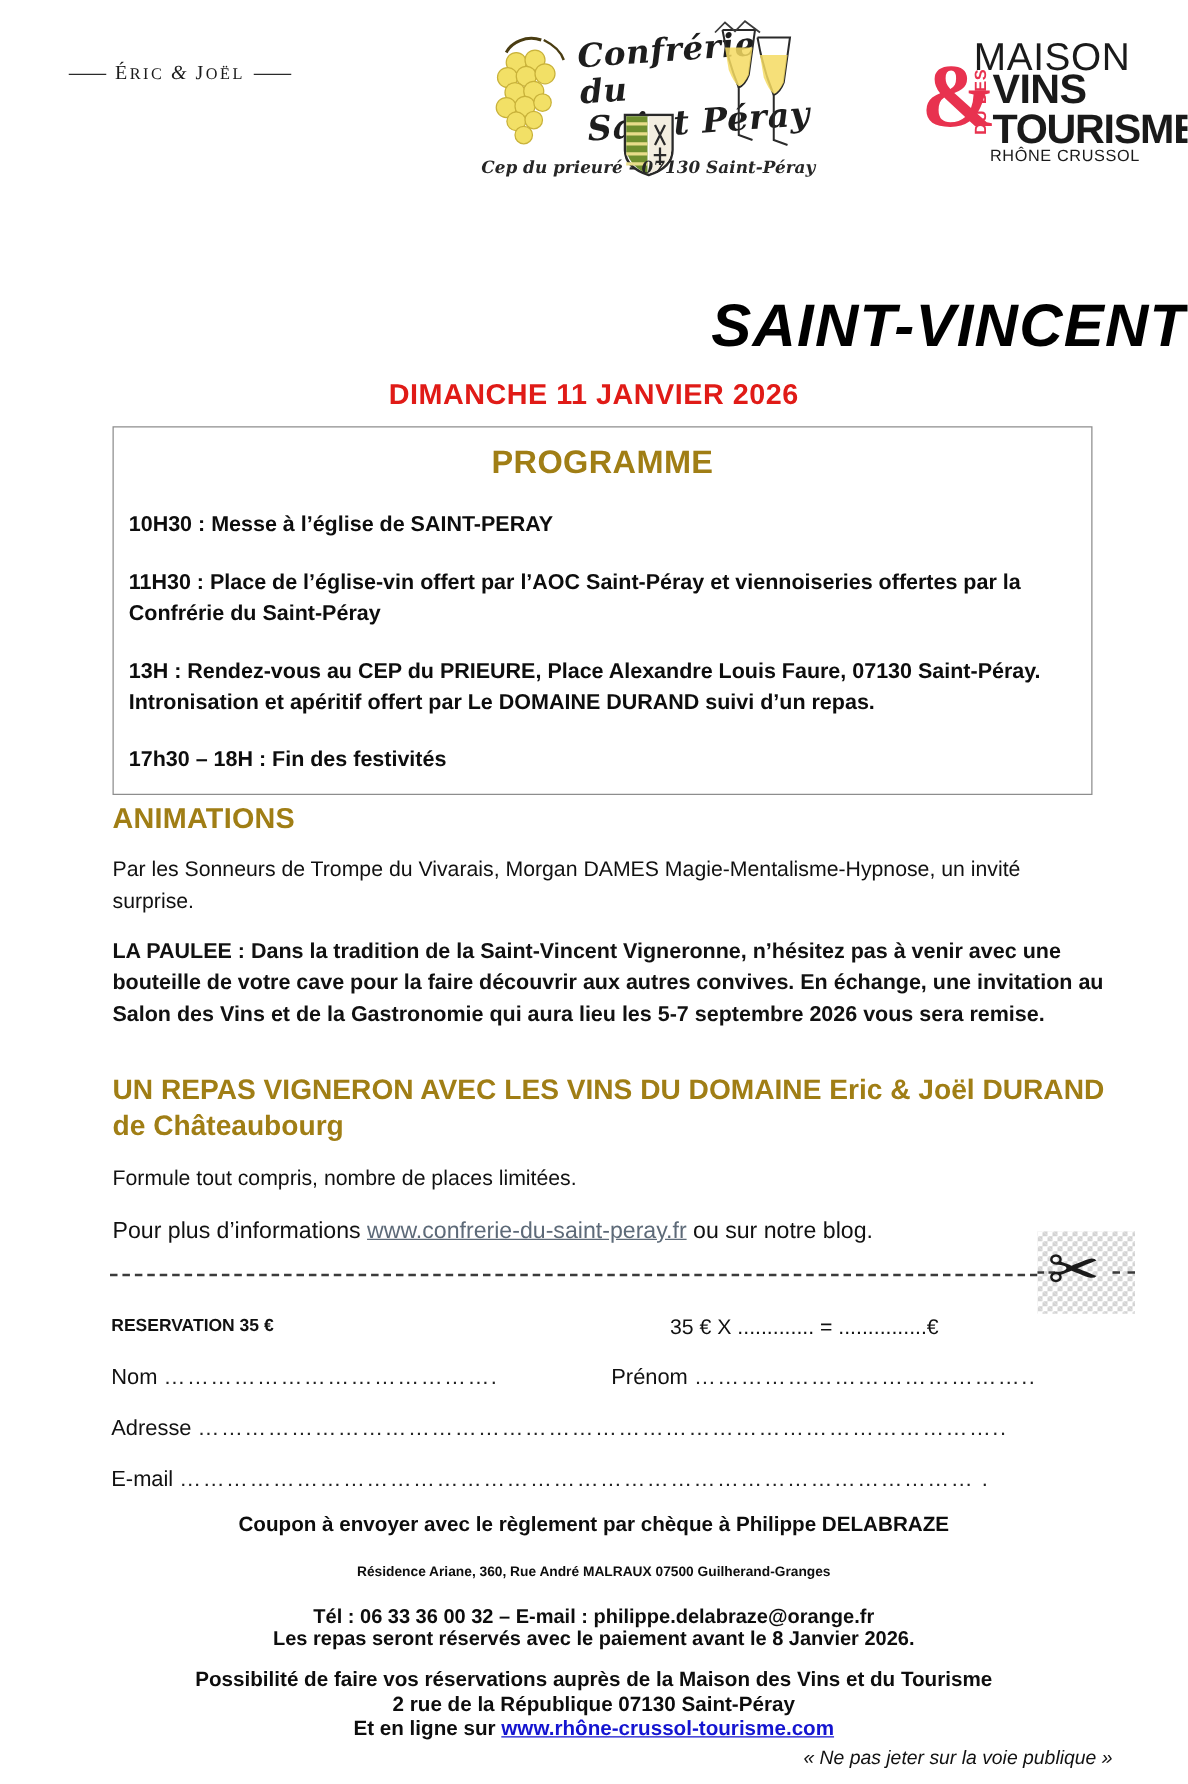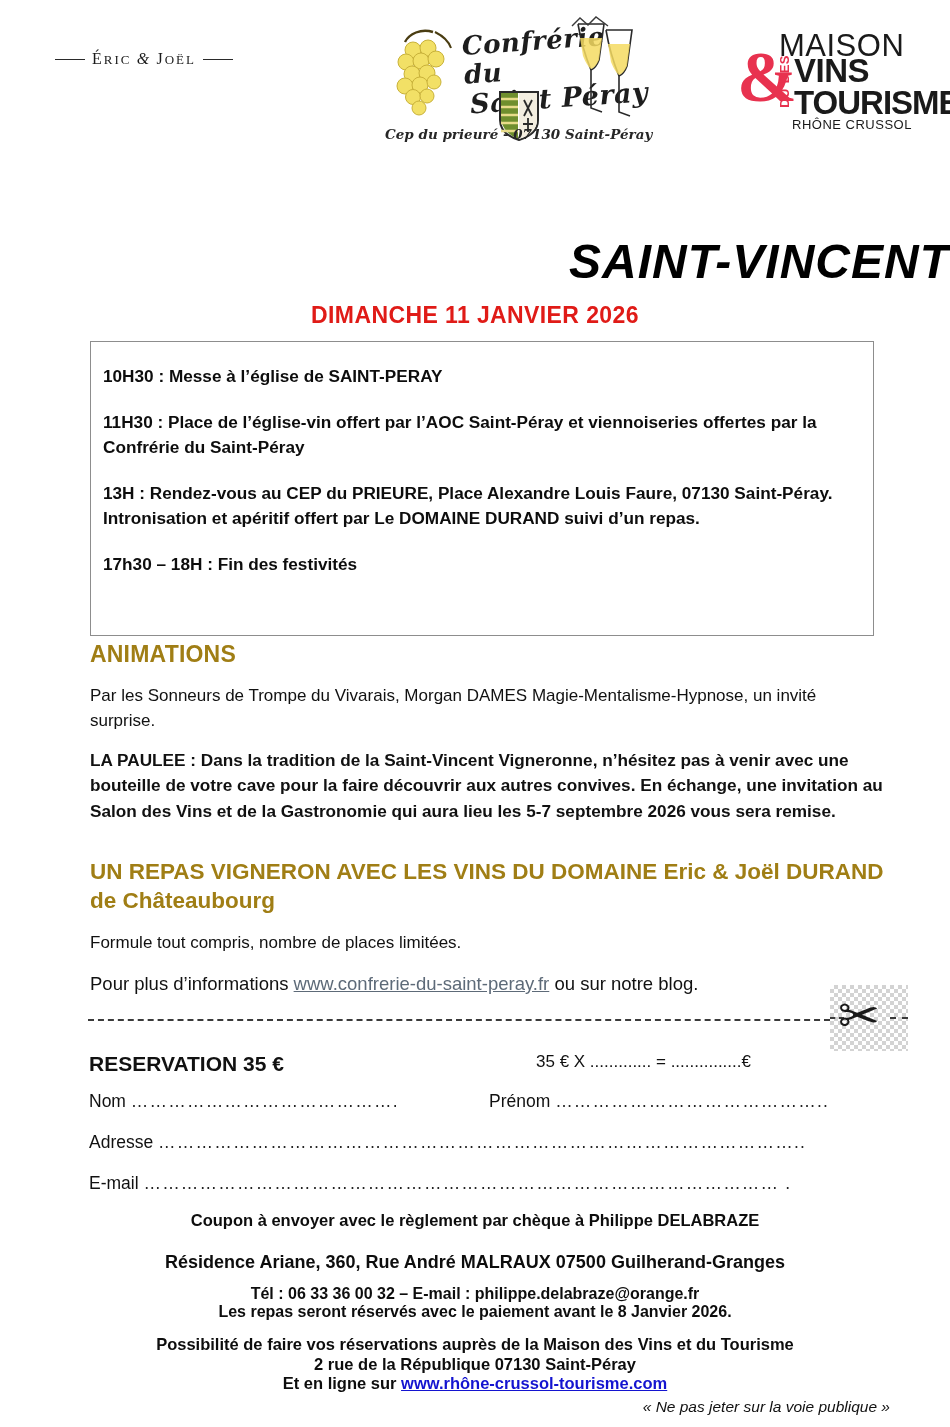--- a/index.html
+++ b/index.html
@@ -310,38 +310,38 @@
     color: #1a1a1a;
   }
 
   
   .form-row {
     position: absolute;
     font-size: 17.5px;
     color: #111;
     white-space: nowrap;
   }
-  #reservation-label { left: 89px; top: 1052px; font-weight: bold; font-size: 21px; }
+  #reservation-label { left: 89px; top: 1052px; font-weight: bold; font-size: 14px; }
   #reservation-calc  { left: 536px; top: 1052px; font-size: 17px; }
   #field-nom     { left: 89px;  top: 1091px; }
   #field-prenom  { left: 489px; top: 1091px; }
   #field-adresse { left: 89px;  top: 1132px; }
   #field-email   { left: 89px;  top: 1173px; }
   .dots { letter-spacing: 1.2px; color: #222; }
 
   
   .footer-line {
     position: absolute;
     left: 0; width: 950px;
     text-align: center;
     font-weight: bold;
     color: #0d0d0d;
   }
   #coupon-line     { top: 1211px; font-size: 16.5px; }
-  #residence-line  { top: 1252px; font-size: 18px; }
+  #residence-line  { top: 1252px; font-size: 11px; }
   #tel-line        { top: 1285px; font-size: 16px; }
   #repas-avant     { top: 1303px; font-size: 16px; }
   #maison-line1    { top: 1335px; font-size: 16.5px; }
   #maison-line2    { top: 1355px; font-size: 16.5px; }
   #maison-line3    { top: 1374px; font-size: 16.5px; }
   .link-blue {
     color: #1414d0;
     text-decoration: underline;
   }
   #disclaimer {
@@ -421,20 +421,21 @@
     <div class="lm-vins">VINS</div>
     <div class="lm-tourisme">TOURISME</div>
     <div class="lm-rhone">RHÔNE CRUSSOL</div>
   </div>
 </div>
 
 <div class="title">SAINT-VINCENT</div>
 <div class="subtitle">DIMANCHE 11 JANVIER 2026</div>
 
 <div class="programme-box">
+  <div class="programme-head">PROGRAMME</div>
   <div class="programme-list">
     <div class="programme-item">10H30 : Messe à l’église de SAINT-PERAY</div>
     <div class="programme-item">11H30 : Place de l’église-vin offert par l’AOC Saint-Péray et viennoiseries offertes par la Confrérie du Saint-Péray</div>
     <div class="programme-item">13H : Rendez-vous au CEP du PRIEURE, Place Alexandre Louis Faure, 07130 Saint-Péray. Intronisation et apéritif offert par Le DOMAINE DURAND suivi d’un  repas.</div>
     <div class="programme-item">17h30 – 18H : Fin des festivités</div>
   </div>
 </div>
 
 <div class="sec-heading" id="animations-heading">ANIMATIONS</div>
 <div class="para" id="animations-text">Par les Sonneurs de Trompe du Vivarais, Morgan DAMES Magie-Mentalisme-Hypnose, un invité surprise.</div>

